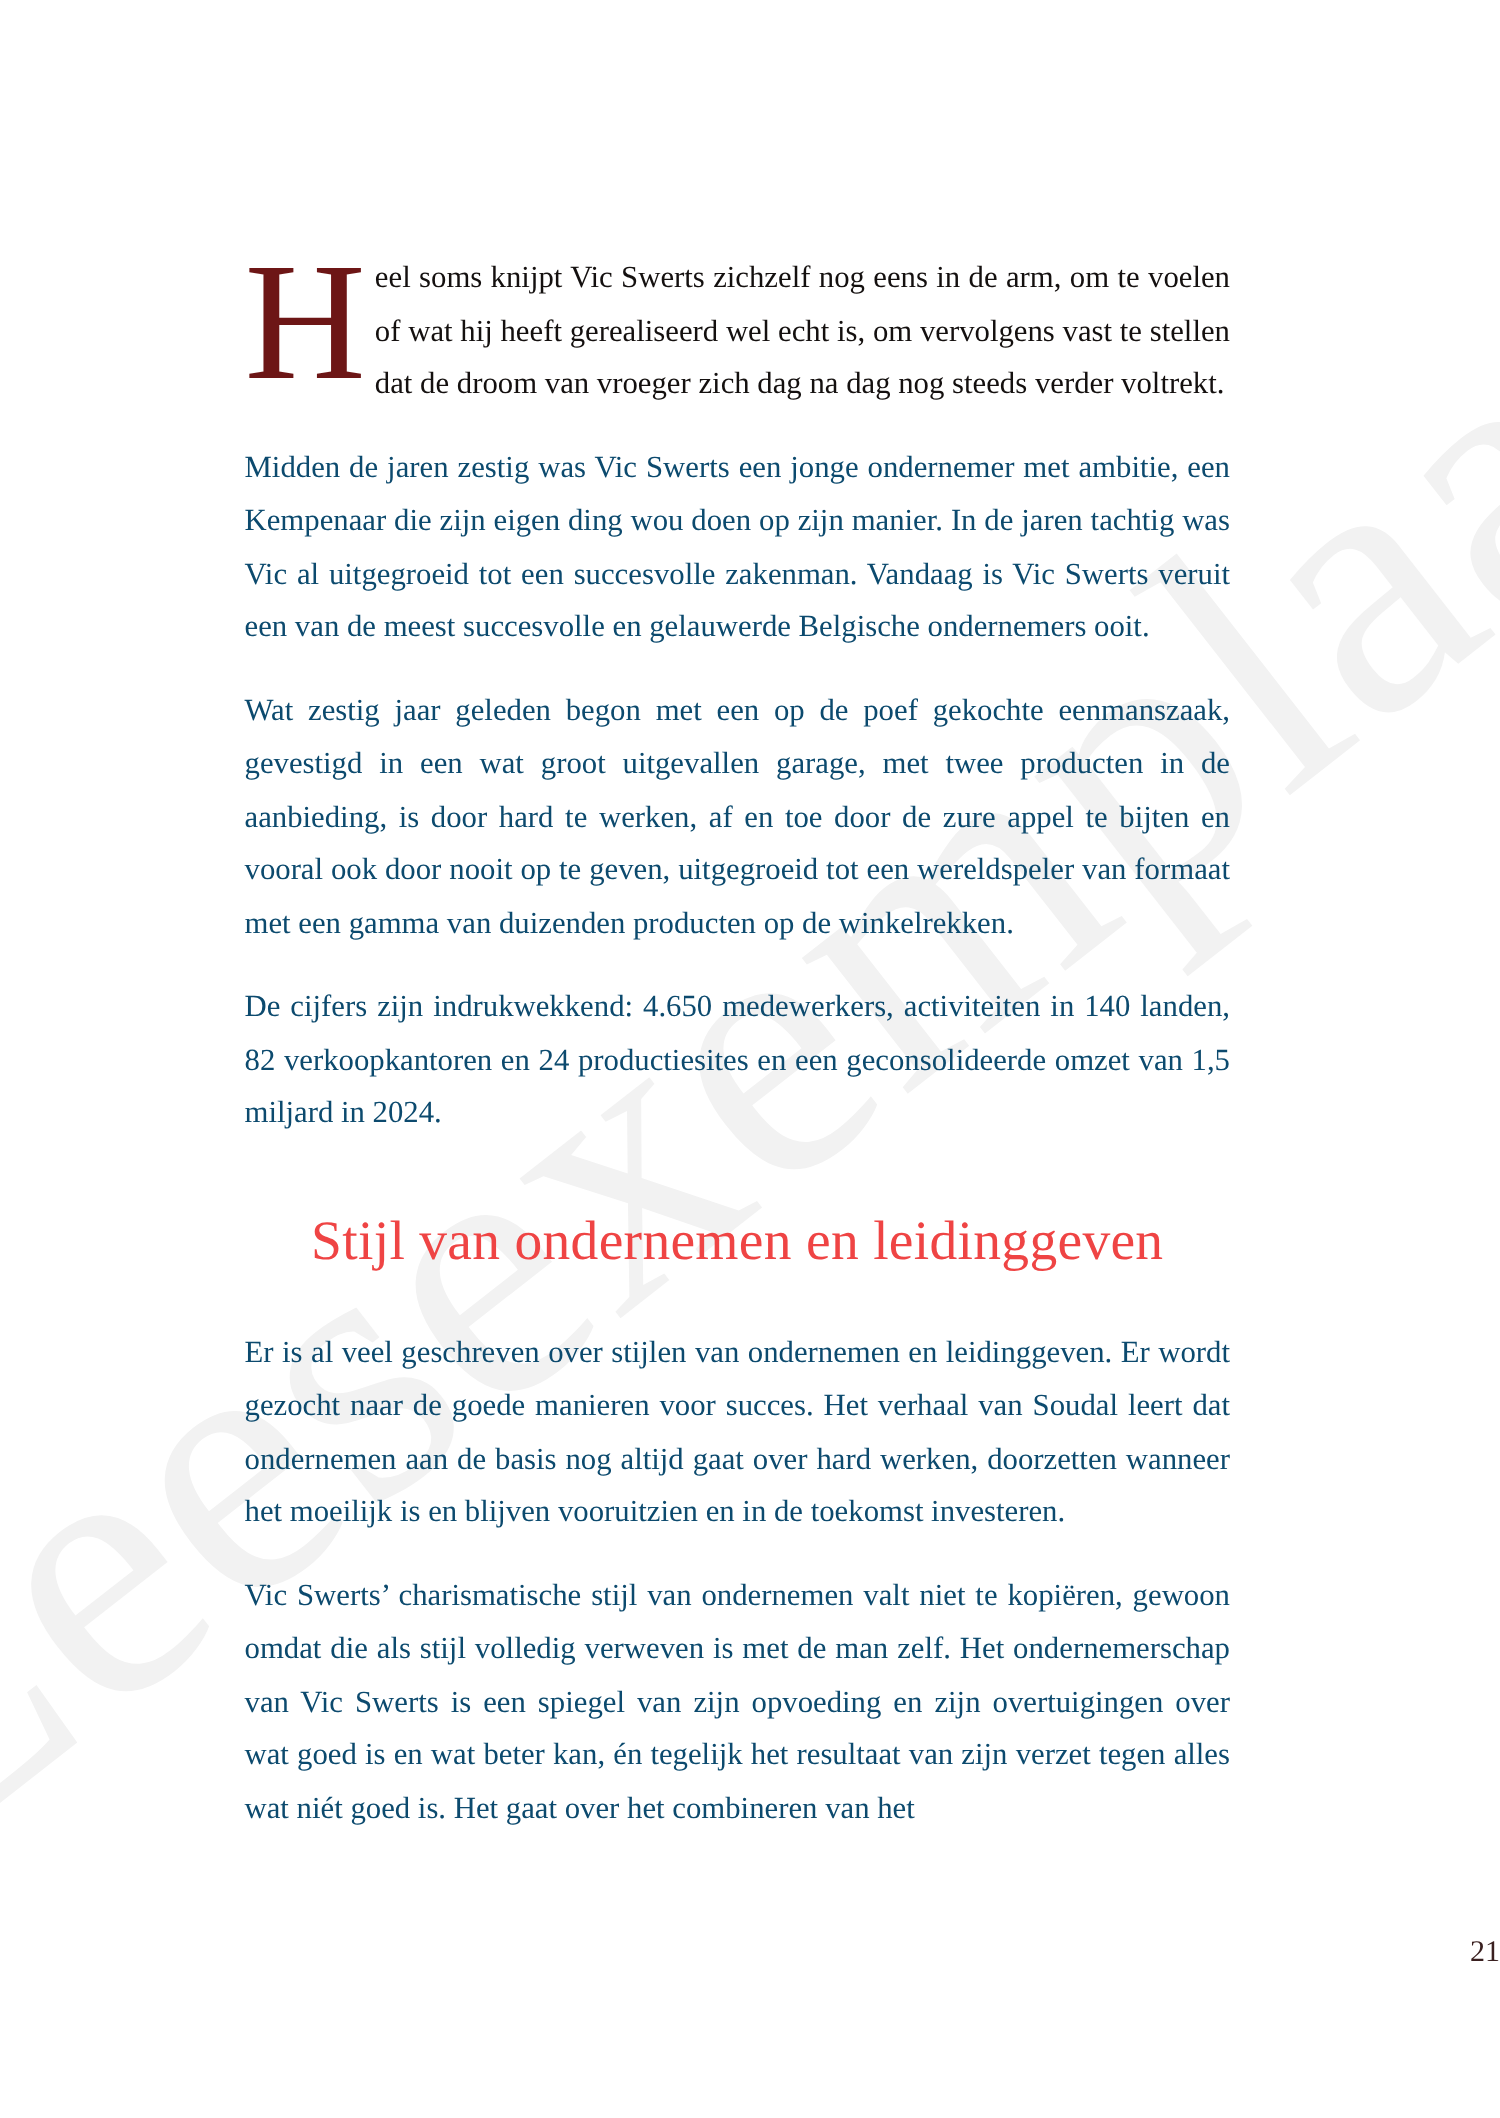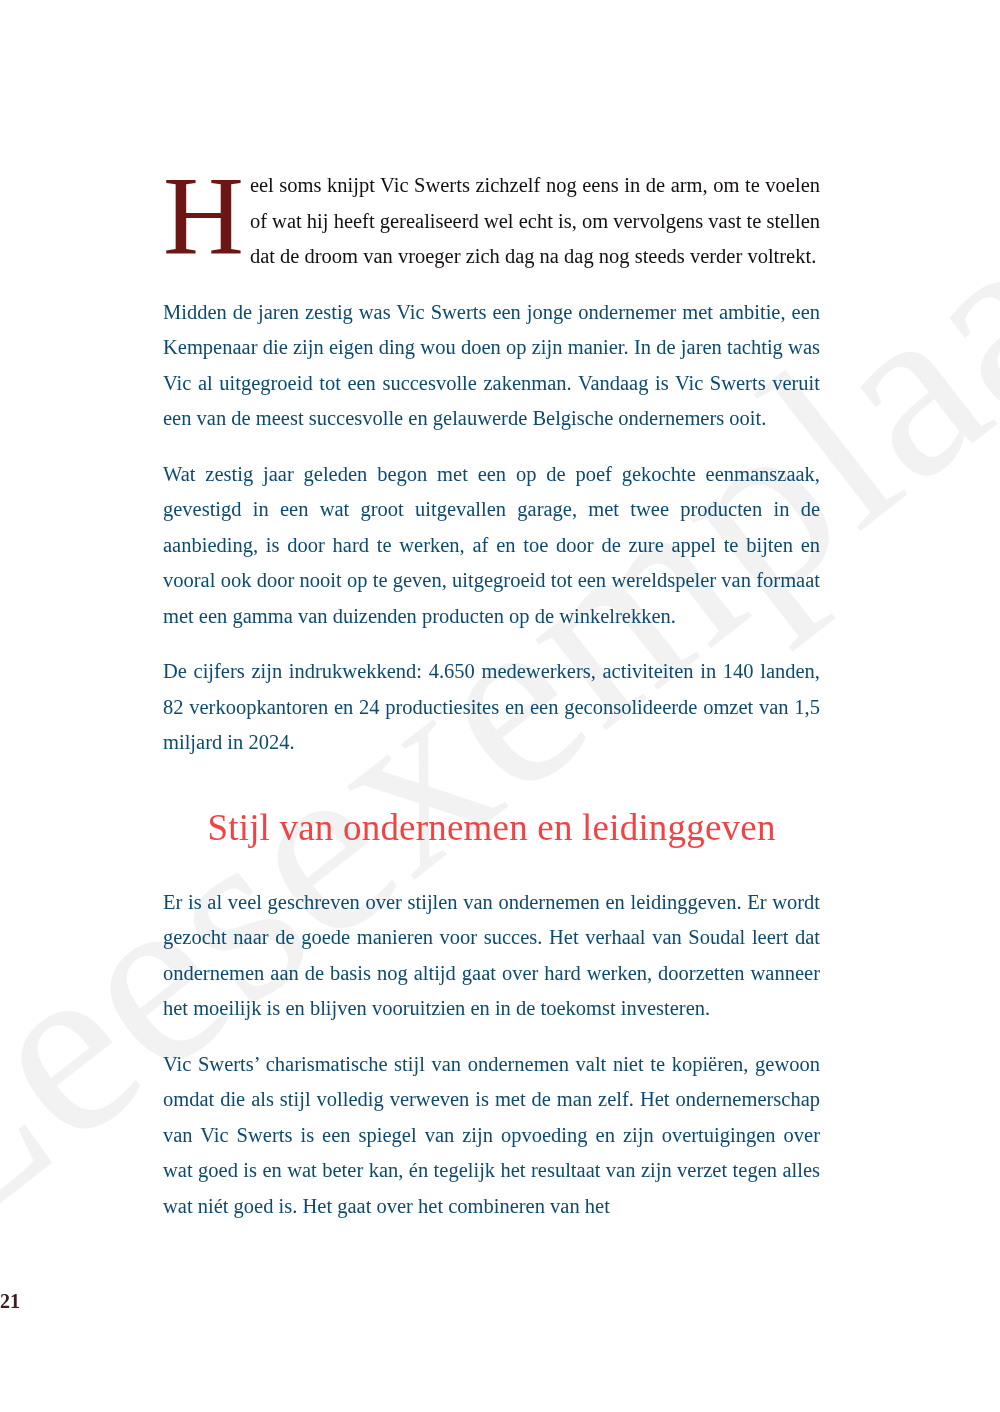--- a/index.html
+++ b/index.html
@@ -101,26 +101,25 @@
   .heading-wrap {
     margin: 44px 0 34px 0;
   }
 
   
   .folio {
     position: absolute;
     left: 0;
     right: 0;
     top: 1290px;
-    text-align: left;
+    text-align: right;
     font-family: "Liberation Serif", "DejaVu Serif", serif;
     font-size: 20px;
     color: #3a2020;
     z-index: 2;
-    font-weight: bold;
   }
 </style>
 </head>
 <body>
 
 <div class="page">
 
   <div class="watermark-layer">
     <div class="watermark-text">Leesexemplaar</div>
   </div>

